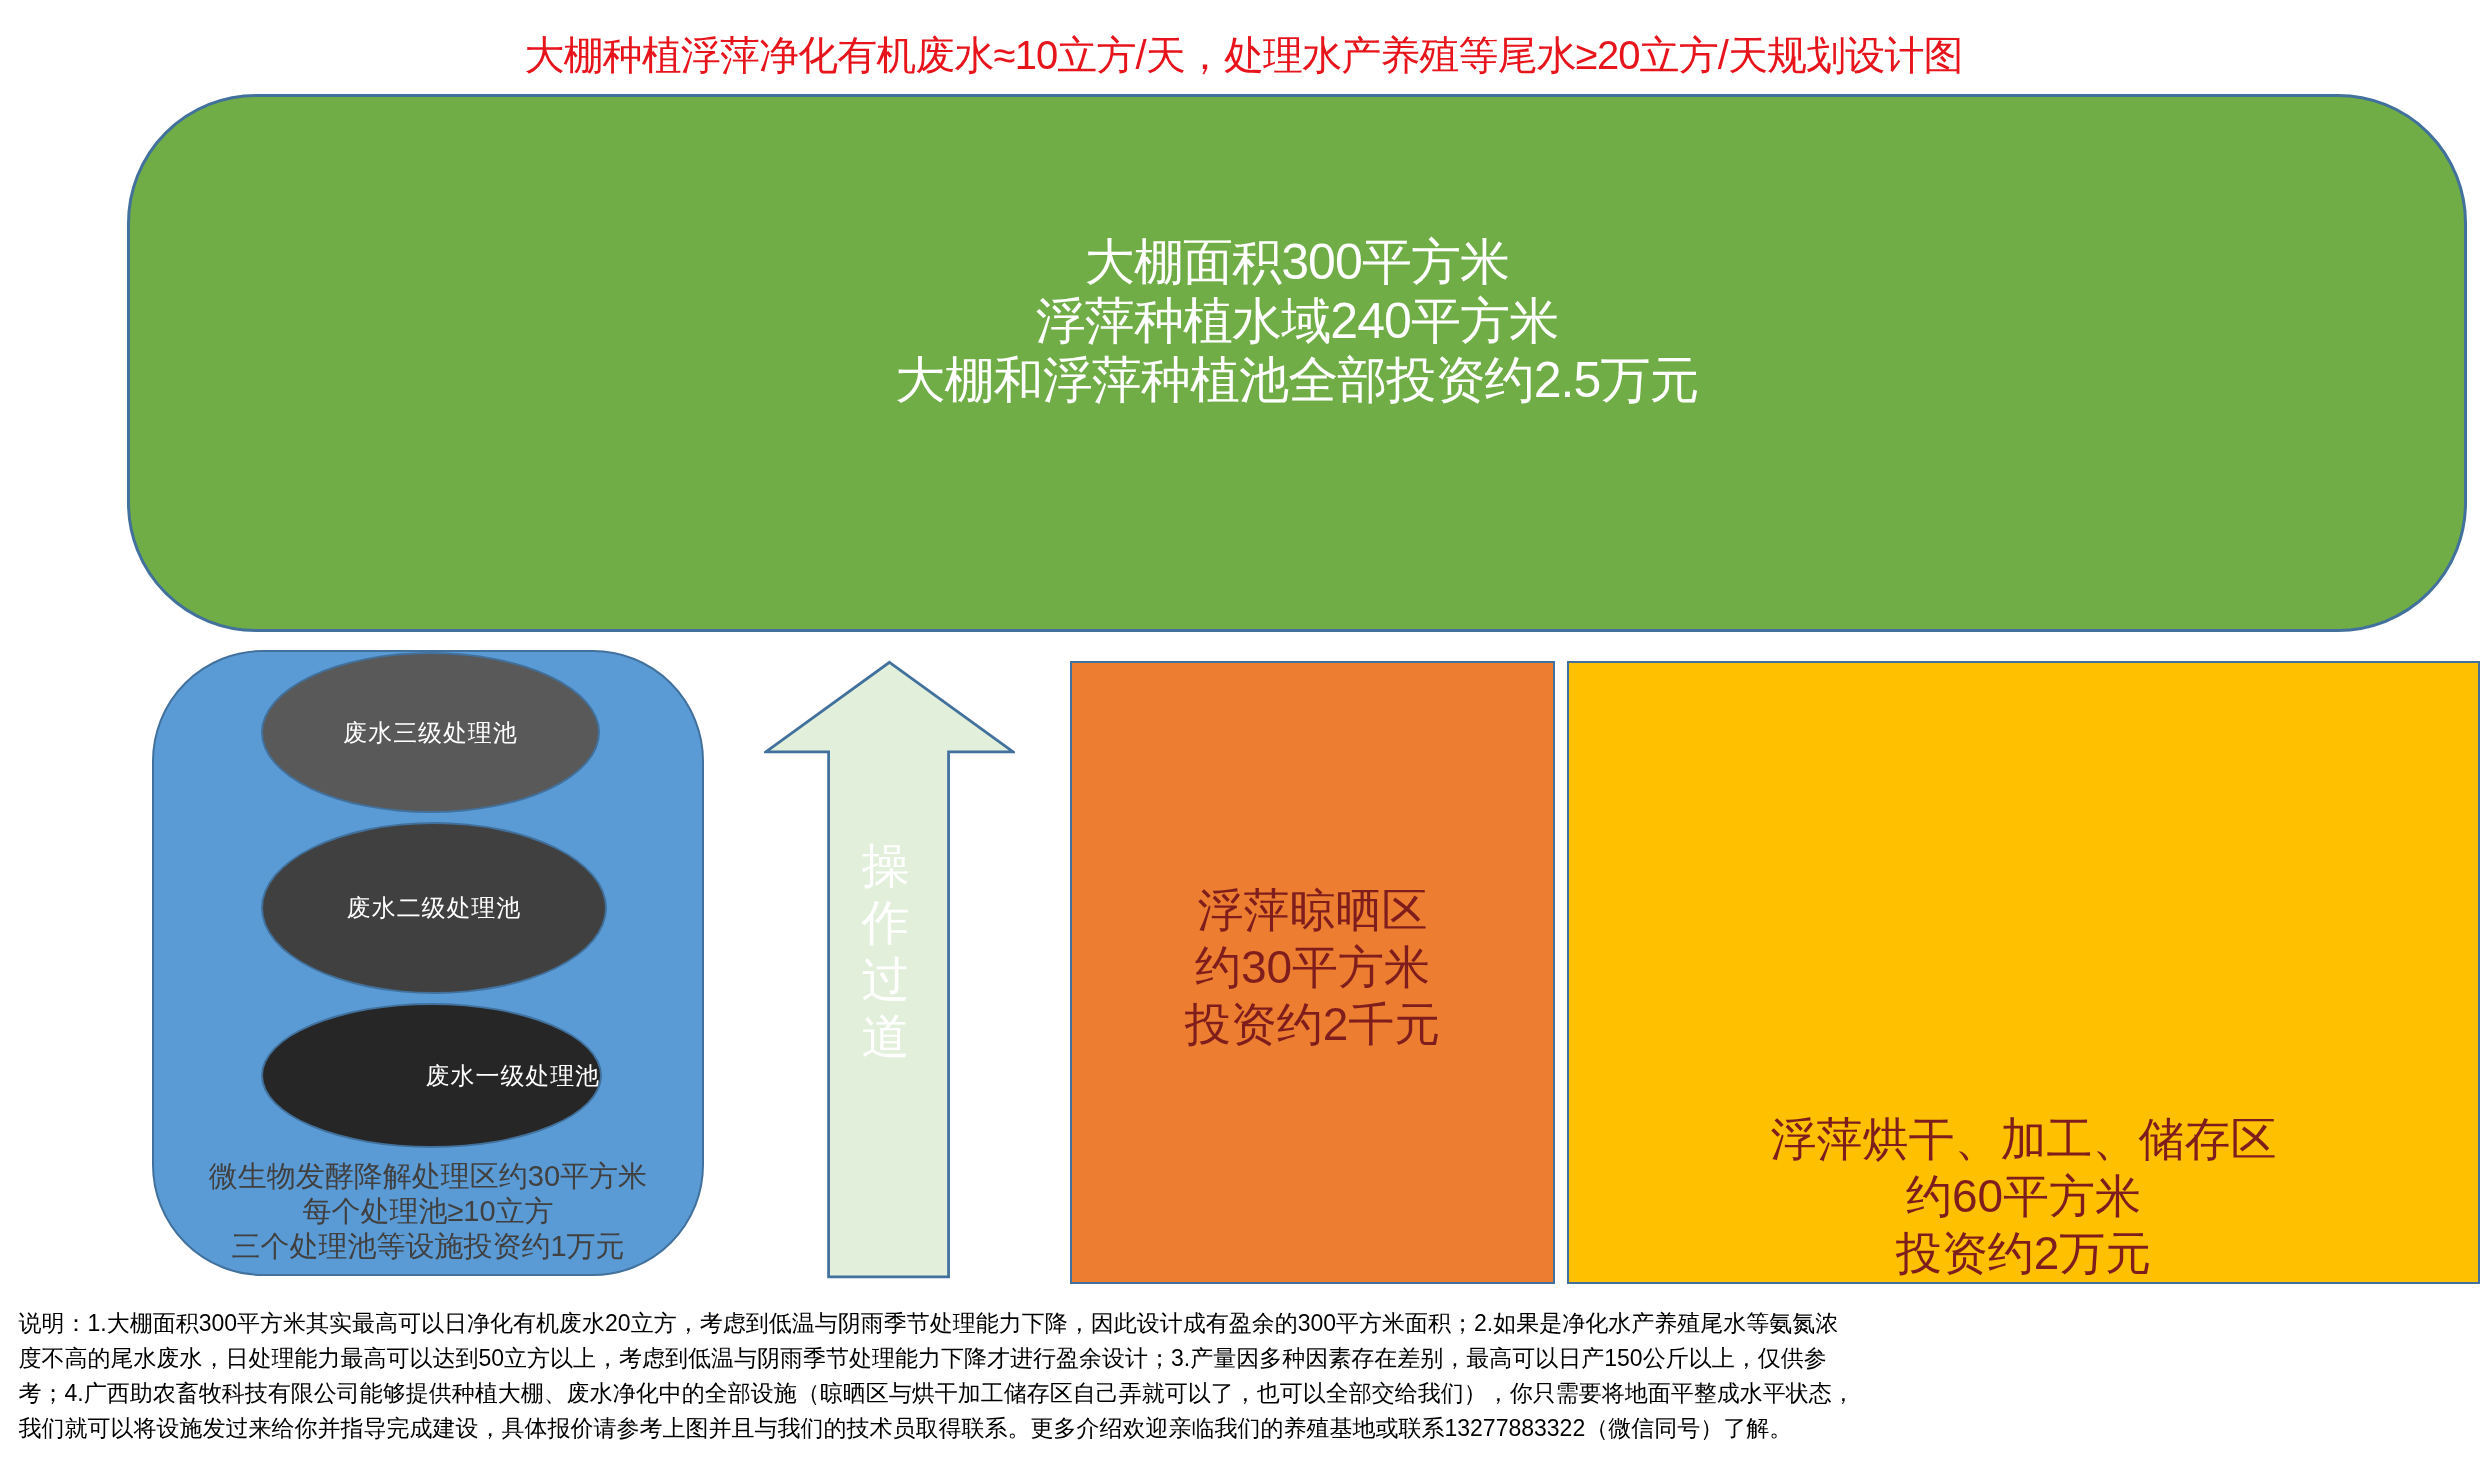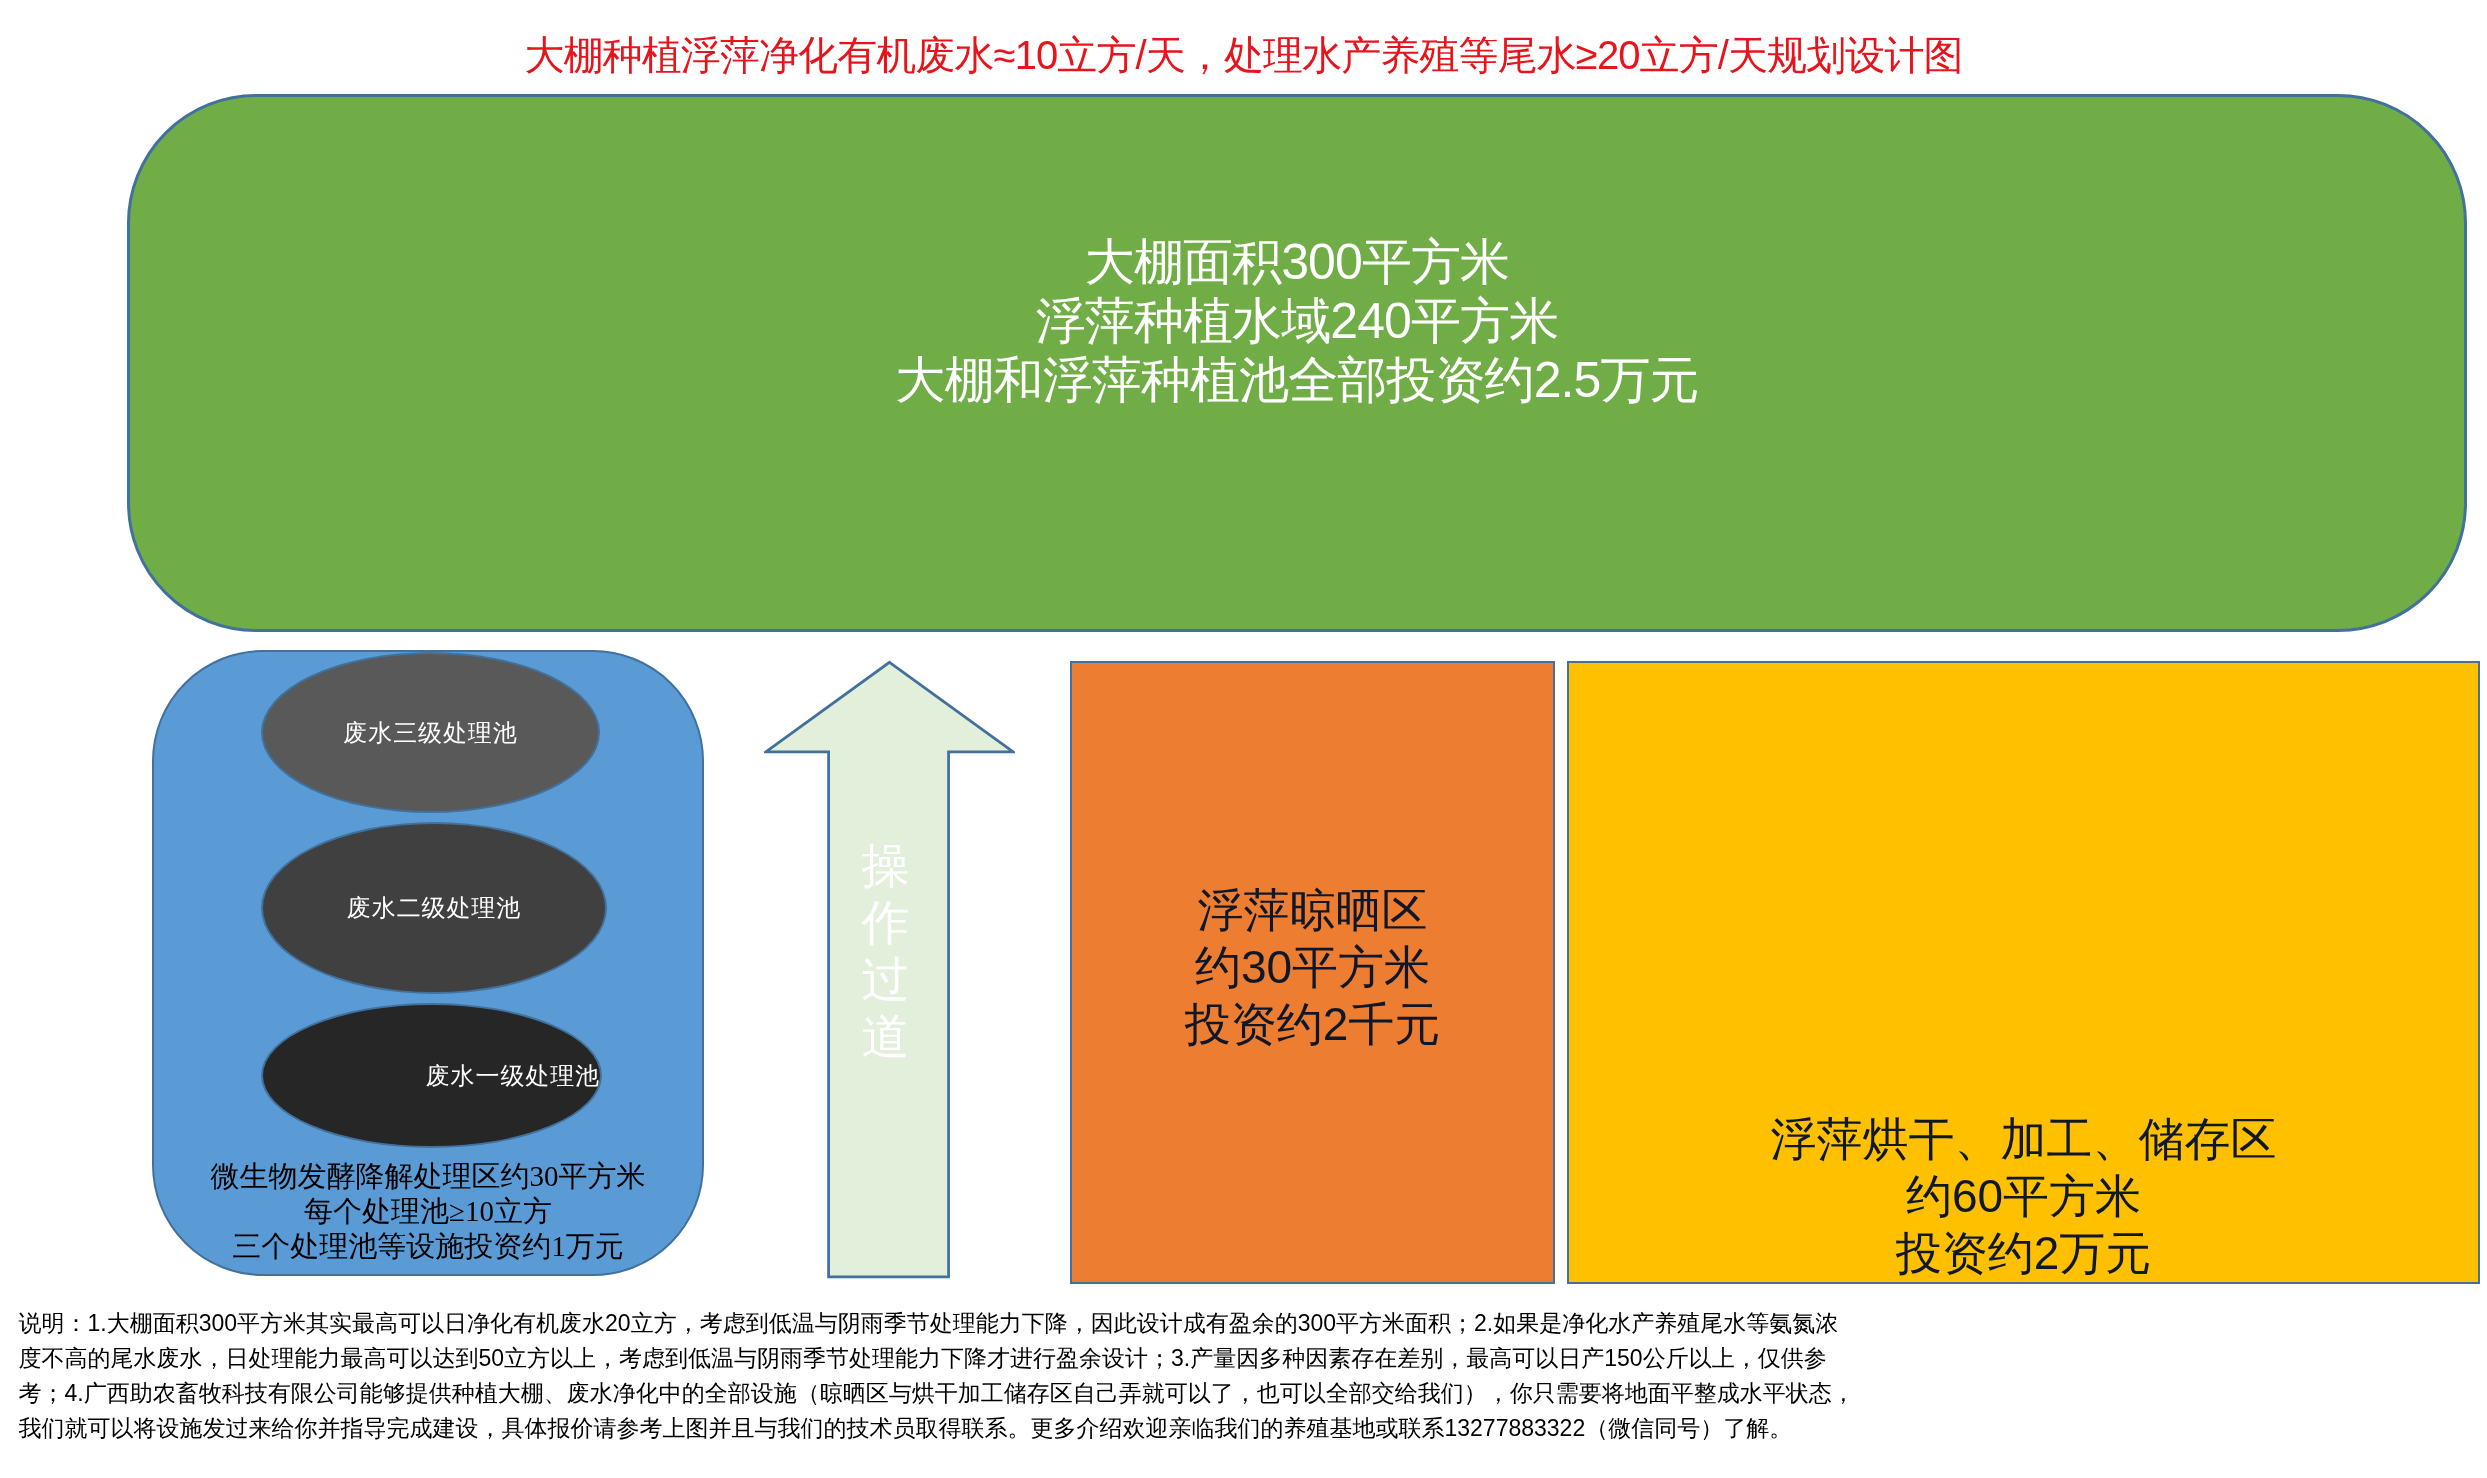--- a/index.html
+++ b/index.html
@@ -11,31 +11,31 @@
            background: #70AD47; border: 3.7px solid #41719C; border-radius: 129px;
            display: flex; flex-direction: column; align-items: center; justify-content: center; }
   .green .line { color: #ffffff; font-size: 50px; line-height: 59px; letter-spacing: -0.9px; }
   .green .inner { margin-top: -83px; text-align: center; }
   .blue { position: absolute; left: 152px; top: 650px; width: 548px; height: 622px;
           background: #5B9BD5; border: 2.8px solid #41719C; border-radius: 111px; }
   .ellipse { position: absolute; border: 2.8px solid #41719C; border-radius: 50%;
              display: flex; align-items: center; justify-content: center;
              color: #ffffff; font-size: 24px; letter-spacing: 0.9px; }
   .blue-caption { position: absolute; left: 0; width: 100%; text-align: center;
-                  color: #000000; font-size: 29px; line-height: 35px; font-family: Liberation Serif, serif; }
+                  color: #404040; font-size: 29px; line-height: 35px; }
   .arrow { position: absolute; left: 764px; top: 660px; width: 251px; height: 621px; }
   .arrow-label { position: absolute; left: 858px; top: 837px; width: 55px; text-align: center;
                  color: #ffffff; font-size: 48px; line-height: 57px; }
   .orange { position: absolute; left: 1070px; top: 661px; width: 481px; height: 619px;
             background: #ED7D31; border: 2.8px solid #41719C;
             display: flex; align-items: center; justify-content: center; }
   .yellow { position: absolute; left: 1567px; top: 661px; width: 909px; height: 619px;
             background: #FFC000; border: 2.8px solid #41719C;
             display: flex; align-items: flex-end; justify-content: center; }
-  .zone-text { color: #0f172a; text-align: center; font-size: 46px; line-height: 57px; margin-top: -9.2px; }
+  .zone-text { color: #7f1d1d; text-align: center; font-size: 46px; line-height: 57px; margin-top: -9.2px; }
   .zone-text div { white-space: nowrap; }
   .notes { position: absolute; left: 18.5px; top: 1306px; width: 2450px;
            font-size: 23px; line-height: 35px; color: #000000; }
   .notes div { white-space: nowrap; }
 </style>
 </head>
 <body>
 
 <div class="title">大棚种植浮萍净化有机废水≈10立方/天，处理水产养殖等尾水≥20立方/天规划设计图</div>
 

